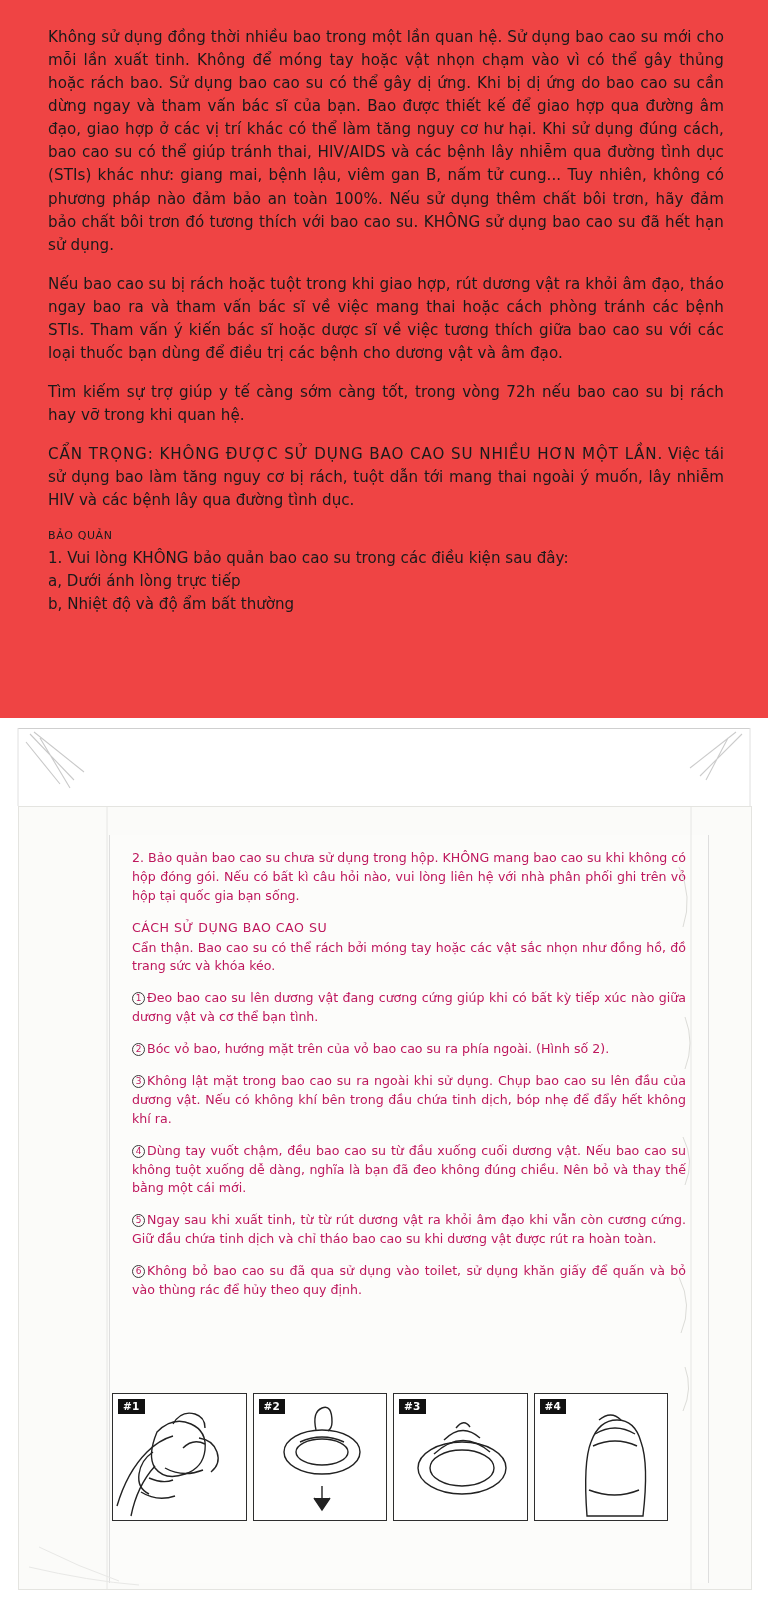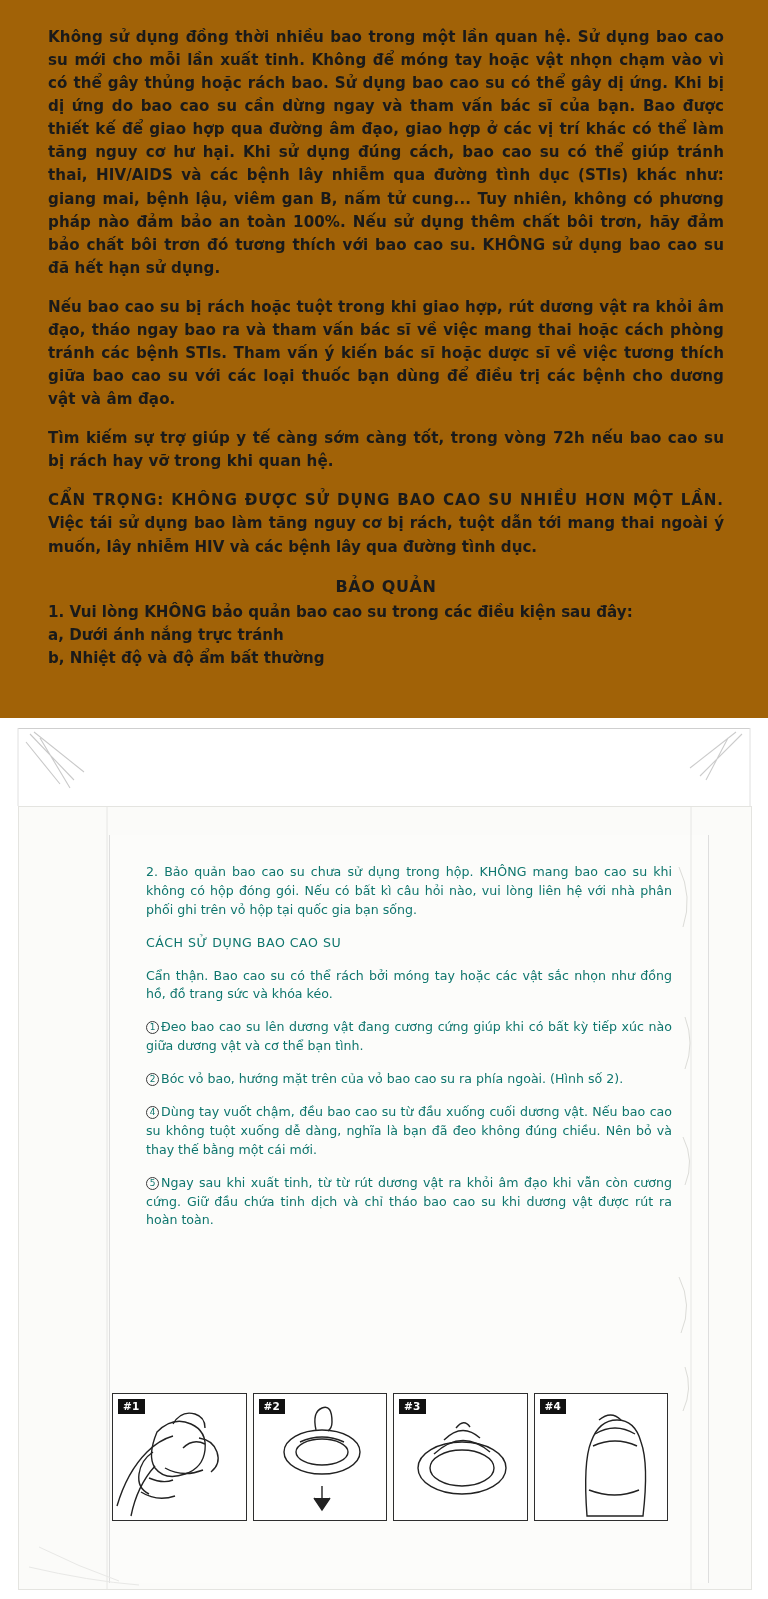--- a/index.html
+++ b/index.html
@@ -16,47 +16,45 @@
     overflow: hidden;
     position: relative;
   }
 
   
   #top-panel {
     position: absolute;
     left: 0; top: 0;
     width: 768px;
     height: 718px;
-    background: #a16207;
+    background: #ef4444;
     padding: 26px 44px 0 48px;
-    font-weight: bold;
   }
   #top-panel .para {
     font-size: 15.1px;
     line-height: 1.53;
     text-align: justify;
     text-justify: inter-word;
     margin: 0 0 16px 0;
     letter-spacing: 0.1px;
   }
   .caution {
     font-size: 15.1px;
     line-height: 1.53;
     text-align: justify;
     margin: 16px 0 16px 0;
   }
   .caution .caps {
     letter-spacing: 0.9px;
   }
   .storage-head {
-    font-size: 16px;
+    font-size: 11px;
     line-height: 1.5;
     margin: 12px 0 2px 0;
     letter-spacing: 0.6px;
-    text-align: center;
   }
   .storage-line {
     font-size: 15.1px;
     line-height: 1.52;
     margin: 0;
   }
 
   
   #fold-band {
     position: absolute;
@@ -87,24 +85,24 @@
     position: absolute;
     left: 90px; top: 28px;
     width: 600px;
     height: 748px;
     background: #fcfcfa;
     border-left: 1px solid #dedede;
     border-right: 1px solid #dedede;
     padding: 14px 22px 0 22px;
   }
   #inner-sheet p {
-    margin: 14px;
+    margin: 0;
     font-size: 12.6px;
     line-height: 1.5;
-    color: #0f766e;
+    color: #be185d;
     text-align: justify;
   }
   #inner-sheet .block { margin-bottom: 13px; }
   #inner-sheet .head {
     letter-spacing: 0.5px;
     margin-bottom: 1px;
   }
   .circnum {
     display: inline-block;
     width: 13px; height: 13px;
@@ -159,21 +157,21 @@
   <p class="para">Không sử dụng đồng thời nhiều bao trong một lần quan hệ. Sử dụng bao cao su mới cho mỗi lần xuất tinh. Không để móng tay hoặc vật nhọn chạm vào vì có thể gây thủng hoặc rách bao. Sử dụng bao cao su có thể gây dị ứng. Khi bị dị ứng do bao cao su cần dừng ngay và tham vấn bác sĩ của bạn. Bao được thiết kế để giao hợp qua đường âm đạo, giao hợp ở các vị trí khác có thể làm tăng nguy cơ hư hại. Khi sử dụng đúng cách, bao cao su có thể giúp tránh thai, HIV/AIDS và các bệnh lây nhiễm qua đường tình dục (STIs) khác như: giang mai, bệnh lậu, viêm gan B, nấm tử cung... Tuy nhiên, không có phương pháp nào đảm bảo an toàn 100%. Nếu sử dụng thêm chất bôi trơn, hãy đảm bảo chất bôi trơn đó tương thích với bao cao su. KHÔNG sử dụng bao cao su đã hết hạn sử dụng.</p>
 
   <p class="para">Nếu bao cao su bị rách hoặc tuột trong khi giao hợp, rút dương vật ra khỏi âm đạo, tháo ngay bao ra và tham vấn bác sĩ về việc mang thai hoặc cách phòng tránh các bệnh STIs. Tham vấn ý kiến bác sĩ hoặc dược sĩ về việc tương thích giữa bao cao su với các loại thuốc bạn dùng để điều trị các bệnh cho dương vật và âm đạo.</p>
 
   <p class="para">Tìm kiếm sự trợ giúp y tế càng sớm càng tốt, trong vòng 72h nếu bao cao su bị rách hay vỡ trong khi quan hệ.</p>
 
   <p class="caution"><span class="caps">CẨN TRỌNG: KHÔNG ĐƯỢC SỬ DỤNG BAO CAO SU NHIỀU HƠN MỘT LẦN.</span><span> Việc tái sử dụng bao làm tăng nguy cơ bị rách, tuột dẫn tới mang thai ngoài ý muốn, lây nhiễm HIV và các bệnh lây qua đường tình dục.</span></p>
 
   <p class="storage-head">BẢO QUẢN</p>
   <p class="storage-line">1. Vui lòng KHÔNG bảo quản bao cao su trong các điều kiện sau đây:</p>
-  <p class="storage-line">a, Dưới ánh nắng trực tránh</p>
+  <p class="storage-line">a, Dưới ánh lòng trực tiếp</p>
   <p class="storage-line">b, Nhiệt độ và độ ẩm bất thường</p>
 </div>
 
 <div id="fold-band">
   <div class="edge-line"></div>
   <svg width="768" height="90" viewBox="0 0 768 90">
     <path d="M30 16 L74 62 M34 14 L84 54 M40 20 L70 70 M26 24 L60 66" stroke="#c9c9c9" stroke-width="1.1" fill="none"></path>
     <path d="M742 16 L700 58 M736 14 L690 50 M728 20 L706 62" stroke="#cccccc" stroke-width="1.1" fill="none"></path>
     <path d="M18 10 L18 88 M750 10 L750 88" stroke="#e0e0e0" stroke-width="1" fill="none"></path>
   </svg>
@@ -193,29 +191,35 @@
     </div>
 
     <div class="block">
       <p><span class="circnum">1</span><span>Đeo bao cao su lên dương vật đang cương cứng giúp khi có bất kỳ tiếp xúc nào giữa dương vật và cơ thể bạn tình.</span></p>
     </div>
 
     <div class="block">
       <p><span class="circnum">2</span><span>Bóc vỏ bao, hướng mặt trên của vỏ bao cao su ra phía ngoài. (Hình số 2).</span></p>
     </div>
 
+    <div class="block">
+      <p><span class="circnum">3</span><span>Không lật mặt trong bao cao su ra ngoài khi sử dụng. Chụp bao cao su lên đầu của dương vật. Nếu có không khí bên trong đầu chứa tinh dịch, bóp nhẹ để đẩy hết không khí ra.</span></p>
+    </div>
 
     <div class="block">
       <p><span class="circnum">4</span><span>Dùng tay vuốt chậm, đều bao cao su từ đầu xuống cuối dương vật. Nếu bao cao su không tuột xuống dễ dàng, nghĩa là bạn đã đeo không đúng chiều. Nên bỏ và thay thế bằng một cái mới.</span></p>
     </div>
 
     <div class="block">
       <p><span class="circnum">5</span><span>Ngay sau khi xuất tinh, từ từ rút dương vật ra khỏi âm đạo khi vẫn còn cương cứng. Giữ đầu chứa tinh dịch và chỉ tháo bao cao su khi dương vật được rút ra hoàn toàn.</span></p>
     </div>
 
+    <div class="block">
+      <p><span class="circnum">6</span><span>Không bỏ bao cao su đã qua sử dụng vào toilet, sử dụng khăn giấy để quấn và bỏ vào thùng rác để hủy theo quy định.</span></p>
+    </div>
 
   </div>
 
   <svg class="crease" style="left:0;top:0" width="734" height="784" viewBox="0 0 734 784">
     <path d="M88 0 L88 784 M672 0 L672 784" stroke="#e6e6e4" stroke-width="1" fill="none"></path>
     <path d="M660 60 q14 30 4 60 M666 210 q10 26 0 52 M664 330 q12 24 2 48
              M660 470 q14 28 2 56 M666 560 q8 22 -2 44" stroke="#dcdcd8" stroke-width="1" fill="none"></path>
     <path d="M20 740 q40 20 80 34 M10 760 q60 14 110 18" stroke="#e8e8e6" stroke-width="1" fill="none"></path>
   </svg>
 </div>

